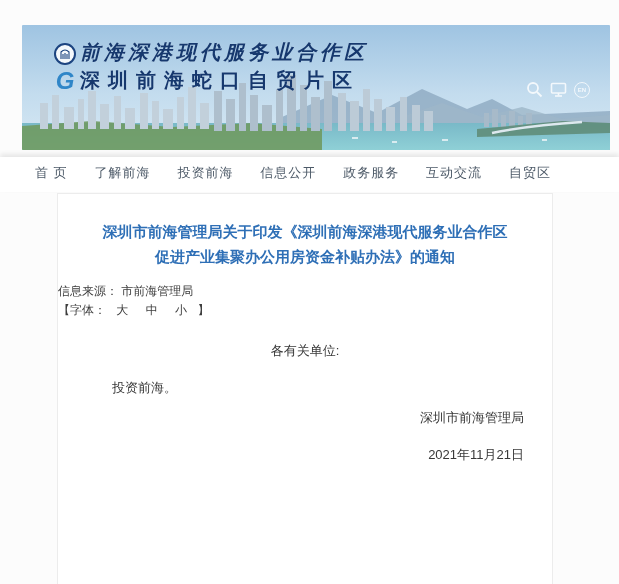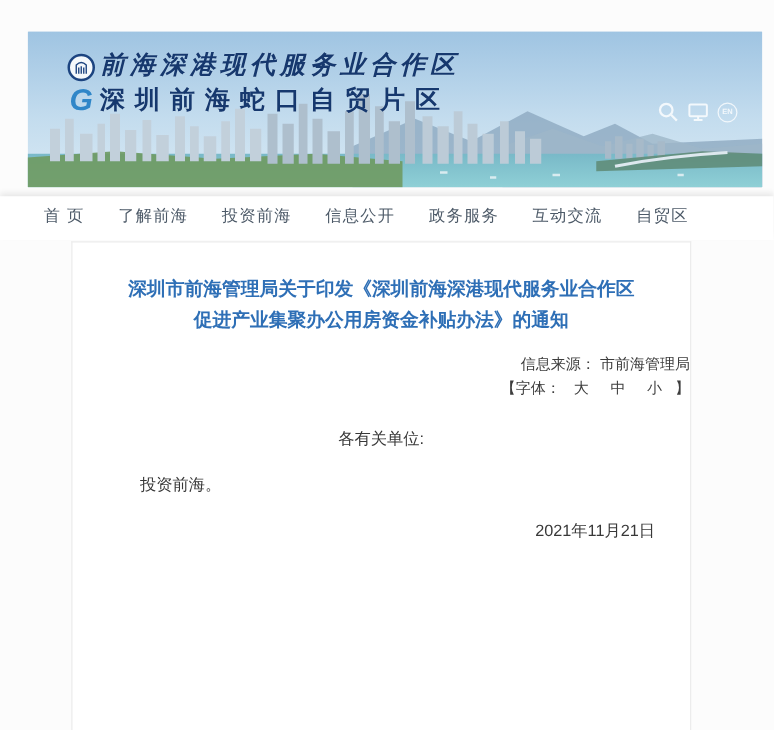--- a/index.html
+++ b/index.html
@@ -81,21 +81,21 @@
     border: 1px solid #ececec;
     border-bottom: none;
   }
   .article-title {
     margin: 26px 42px 12px;
     text-align: center;
     color: #2e6fb6;
     font-size: 15px; font-weight: bold;
     line-height: 1.65;
   }
-  .meta { text-align: right; font-size: 12px; color: #3d3d3d; line-height: 19px; }
+  .meta { text-align: left; font-size: 12px; color: #3d3d3d; line-height: 19px; }
   .meta-row { white-space: nowrap; }
   .font-switch { display: inline-block; margin: 0 7px; cursor: pointer; }
 
   .article-body {
     margin: 16px 28px 0;
     font-size: 13px; color: #383838;
     line-height: 29px;
   }
   .salutation { text-indent: 0; text-align: center; }
   .paragraph { text-indent: 2em; }
@@ -238,15 +238,16 @@
       <span class="font-switch">大</span>
       <span class="font-switch">中</span>
       <span class="font-switch">小</span>
       <span>】</span>
     </div>
   </div>
 
   <div class="article-body">
     <p class="salutation">各有关单位:</p>
     <p class="closing">投资前海。</p>
+    <p class="signature">深圳市前海管理局</p>
     <p class="sign-date">2021年11月21日</p>
   </div>
 </div>
 
 </body></html>

